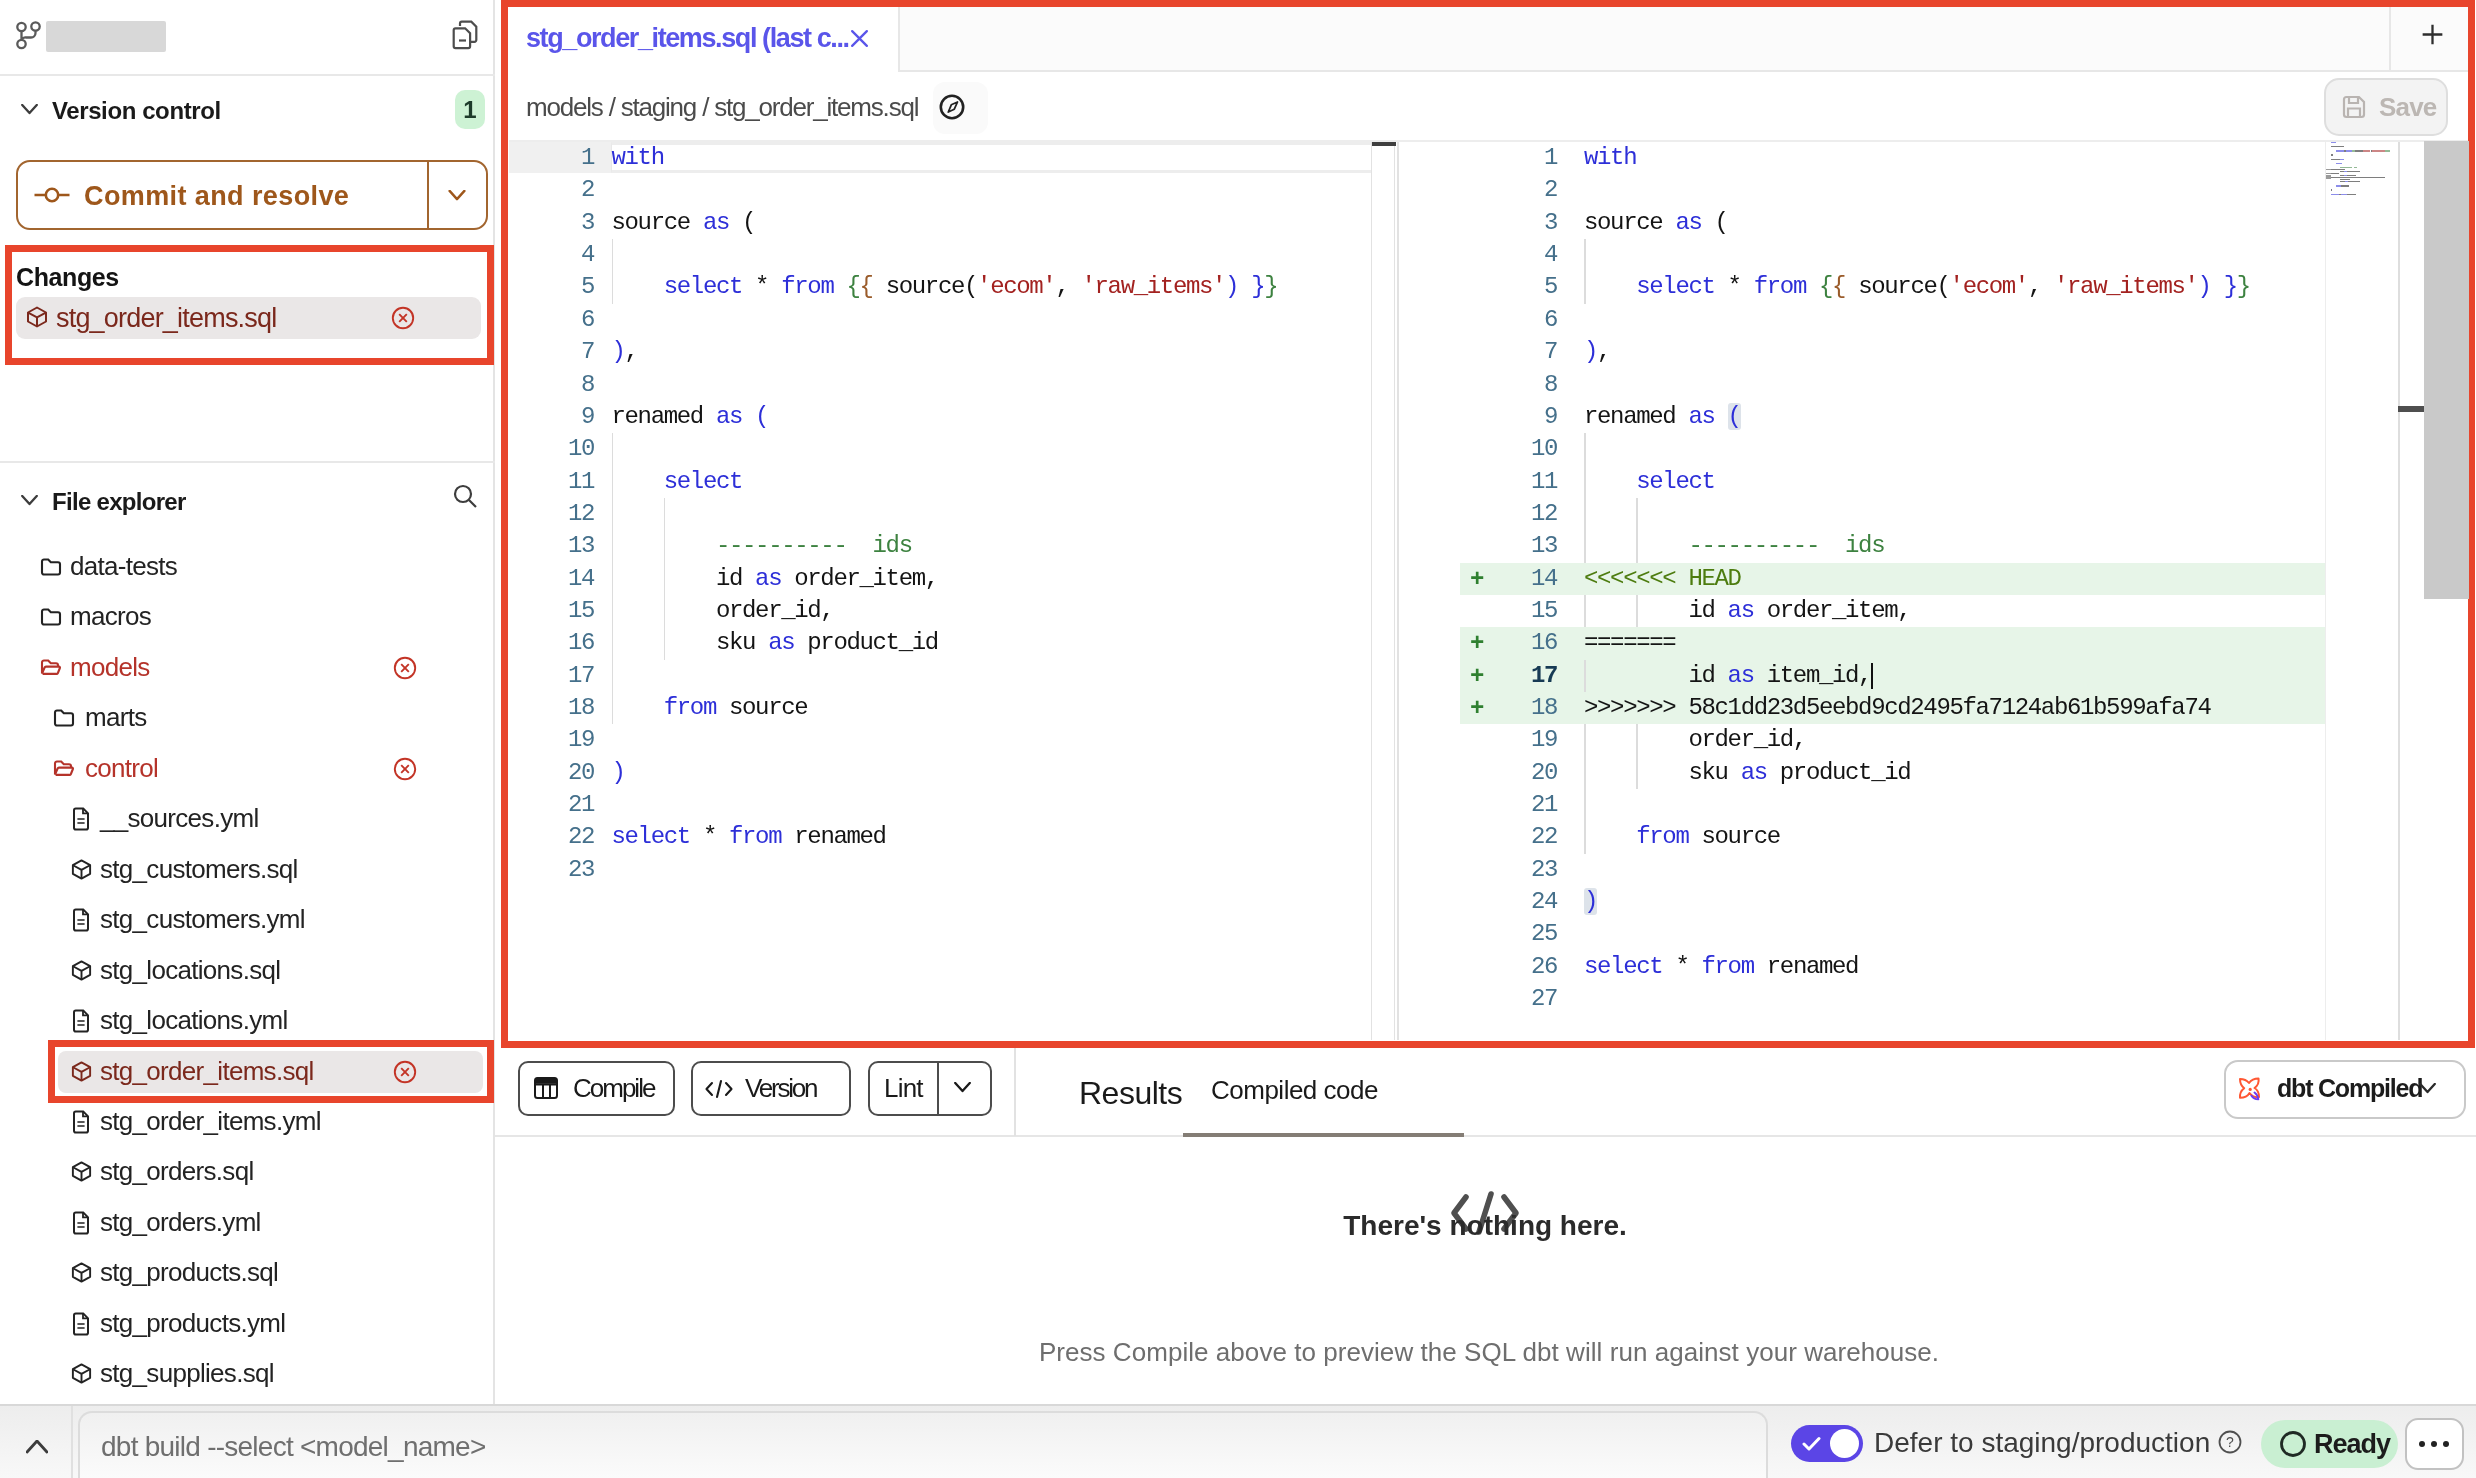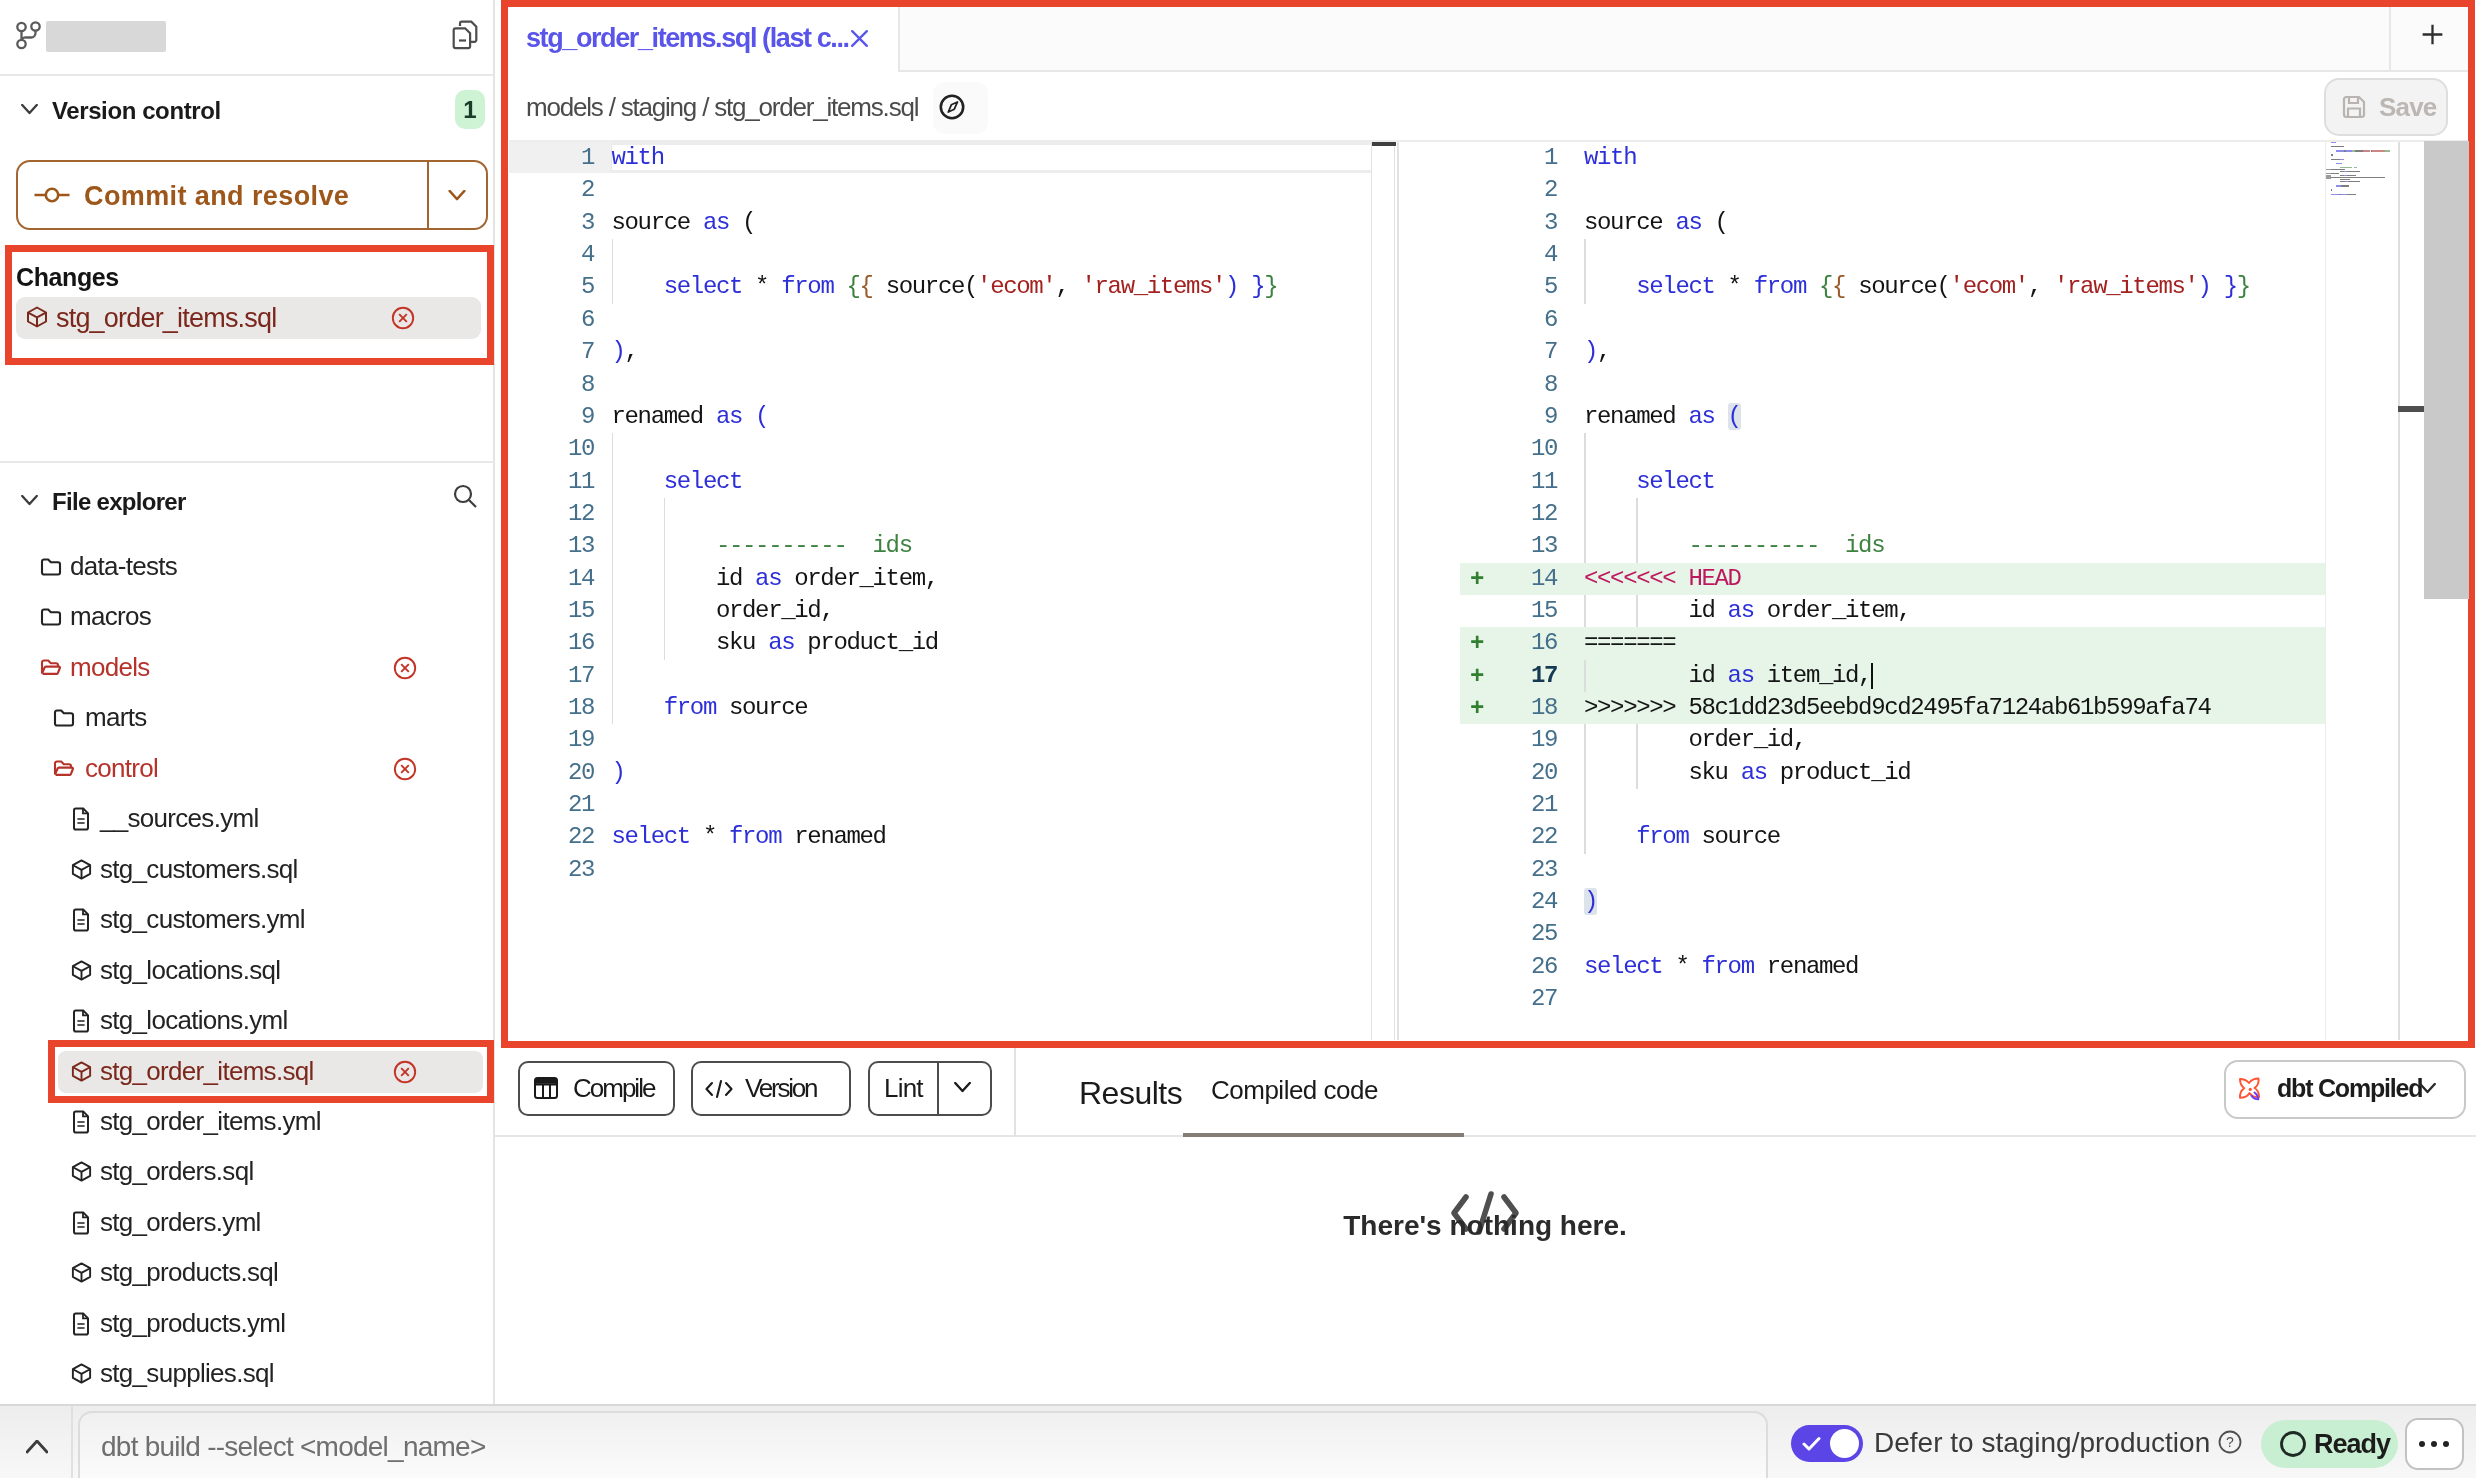--- a/index.html
+++ b/index.html
@@ -300,21 +300,21 @@
     <div class="gn" style="left:1480px;top:368.5px;width:77px">8</div>
     <div class="gn" style="left:1480px;top:400.8px;width:77px">9</div>
     <div class="cl" style="left:1584.0px;top:400.8px"><span style="color:#141414">renamed</span><span style="color:#141414">&nbsp;</span><span style="color:#2d2fd8">as</span><span style="color:#141414">&nbsp;</span><span style="color:#2d2fd8;background:#dde3ea;border-radius:3px">(</span></div>
     <div class="gn" style="left:1480px;top:433.2px;width:77px">10</div>
     <div class="gn" style="left:1480px;top:465.5px;width:77px">11</div>
     <div class="cl" style="left:1584.0px;top:465.5px"><span style="color:#141414">&nbsp;&nbsp;&nbsp;&nbsp;</span><span style="color:#2d2fd8">select</span></div>
     <div class="gn" style="left:1480px;top:497.9px;width:77px">12</div>
     <div class="gn" style="left:1480px;top:530.2px;width:77px">13</div>
     <div class="cl" style="left:1584.0px;top:530.2px"><span style="color:#141414">&nbsp;&nbsp;&nbsp;&nbsp;&nbsp;&nbsp;&nbsp;&nbsp;</span><span style="color:#3d8240">----------</span><span style="color:#141414">&nbsp;&nbsp;</span><span style="color:#3d8240">ids</span></div>
     <div class="gn" style="left:1480px;top:562.5px;width:77px">14</div>
-    <div class="cl" style="left:1584.0px;top:562.5px"><span style="color:#be185d">&lt;&lt;&lt;&lt;&lt;&lt;&lt;&nbsp;HEAD</span></div>
+    <div class="cl" style="left:1584.0px;top:562.5px"><span style="color:#4d7c0f">&lt;&lt;&lt;&lt;&lt;&lt;&lt;&nbsp;HEAD</span></div>
     <div class="gn" style="left:1480px;top:594.9px;width:77px">15</div>
     <div class="cl" style="left:1584.0px;top:594.9px"><span style="color:#141414">&nbsp;&nbsp;&nbsp;&nbsp;&nbsp;&nbsp;&nbsp;&nbsp;id&nbsp;</span><span style="color:#2d2fd8">as</span><span style="color:#141414">&nbsp;order_item,</span></div>
     <div class="gn" style="left:1480px;top:627.2px;width:77px">16</div>
     <div class="cl" style="left:1584.0px;top:627.2px"><span style="color:#141414">=======</span></div>
     <div class="gn" style="left:1480px;top:659.6px;width:77px;color:#173a54;font-weight:bold">17</div>
     <div class="cl" style="left:1584.0px;top:659.6px"><span style="color:#141414">&nbsp;&nbsp;&nbsp;&nbsp;&nbsp;&nbsp;&nbsp;&nbsp;id&nbsp;</span><span style="color:#2d2fd8">as</span><span style="color:#141414">&nbsp;item_id,</span></div>
     <div class="gn" style="left:1480px;top:692.0px;width:77px">18</div>
     <div class="cl" style="left:1584.0px;top:692.0px"><span style="color:#141414">&gt;&gt;&gt;&gt;&gt;&gt;&gt;&nbsp;58c1dd23d5eebd9cd2495fa7124ab61b599afa74</span></div>
     <div class="gn" style="left:1480px;top:724.3px;width:77px">19</div>
     <div class="cl" style="left:1584.0px;top:724.3px"><span style="color:#141414">&nbsp;&nbsp;&nbsp;&nbsp;&nbsp;&nbsp;&nbsp;&nbsp;order_id,</span></div>
@@ -430,20 +430,21 @@
       <path d="M1 1 L8.5 9.350000000000001 L16 1" fill="none" stroke="#2a2a2a" stroke-width="2.4" stroke-linecap="round" stroke-linejoin="round"></path>
     </svg>
 <svg width="70" height="48" viewBox="0 0 70 48" style="position:absolute;left:1450px;top:1189px">
       <g fill="none" stroke="#4f4f4f" stroke-width="5.6" stroke-linecap="round" stroke-linejoin="round">
         <path d="M16 8 L4 24 L16 40"></path>
         <path d="M54 8 L66 24 L54 40"></path>
         <path d="M41 5 L29 43"></path>
       </g>
     </svg>
 <div class="t" style="left:1485px;top:1210px;transform:translateX(-50%);font-size:28px;font-weight:bold;letter-spacing:0px;color:#2b2b2b">There's nothing here.</div>
+<div class="t" style="left:1489px;top:1337px;transform:translateX(-50%);font-size:26px;letter-spacing:0.05px;color:#6e6e6e">Press Compile above to preview the SQL dbt will run against your warehouse.</div>
 <div class="abs" style="left:0;top:1404px;width:2476px;height:2px;background:#d8d8d8"></div>
 <div class="abs" style="left:0;top:1406px;width:2476px;height:72px;background:linear-gradient(#ededed,#f8f8f8)"></div>
 <div class="abs" style="left:71px;top:1406px;width:2px;height:72px;background:#e0e0e0"></div>
 <svg width="22" height="14" viewBox="0 0 22 14.100000000000001" style="position:absolute;left:26px;top:1440px">
       <path d="M1 12.100000000000001 L11.0 1 L21 12.100000000000001" fill="none" stroke="#3c3c3c" stroke-width="2.8" stroke-linecap="round" stroke-linejoin="round"></path>
     </svg>
 <div class="abs" style="left:78px;top:1411px;width:1690px;height:67px;background:linear-gradient(#f0f0f0,#fbfbfb);border:2px solid #dcdcdc;border-radius:14px 14px 0 0;border-bottom:none"></div>
 <div class="t" style="left:101px;top:1431px;font-size:28px;letter-spacing:-0.75px;color:#6f6f6f">dbt build --select &lt;model_name&gt;</div>
 <div class="abs" style="left:1791px;top:1425px;width:72px;height:37px;background:#5b45e6;border-radius:19px"></div>
 <div class="abs" style="left:1830px;top:1429px;width:29px;height:29px;background:#fff;border-radius:50%"></div>

